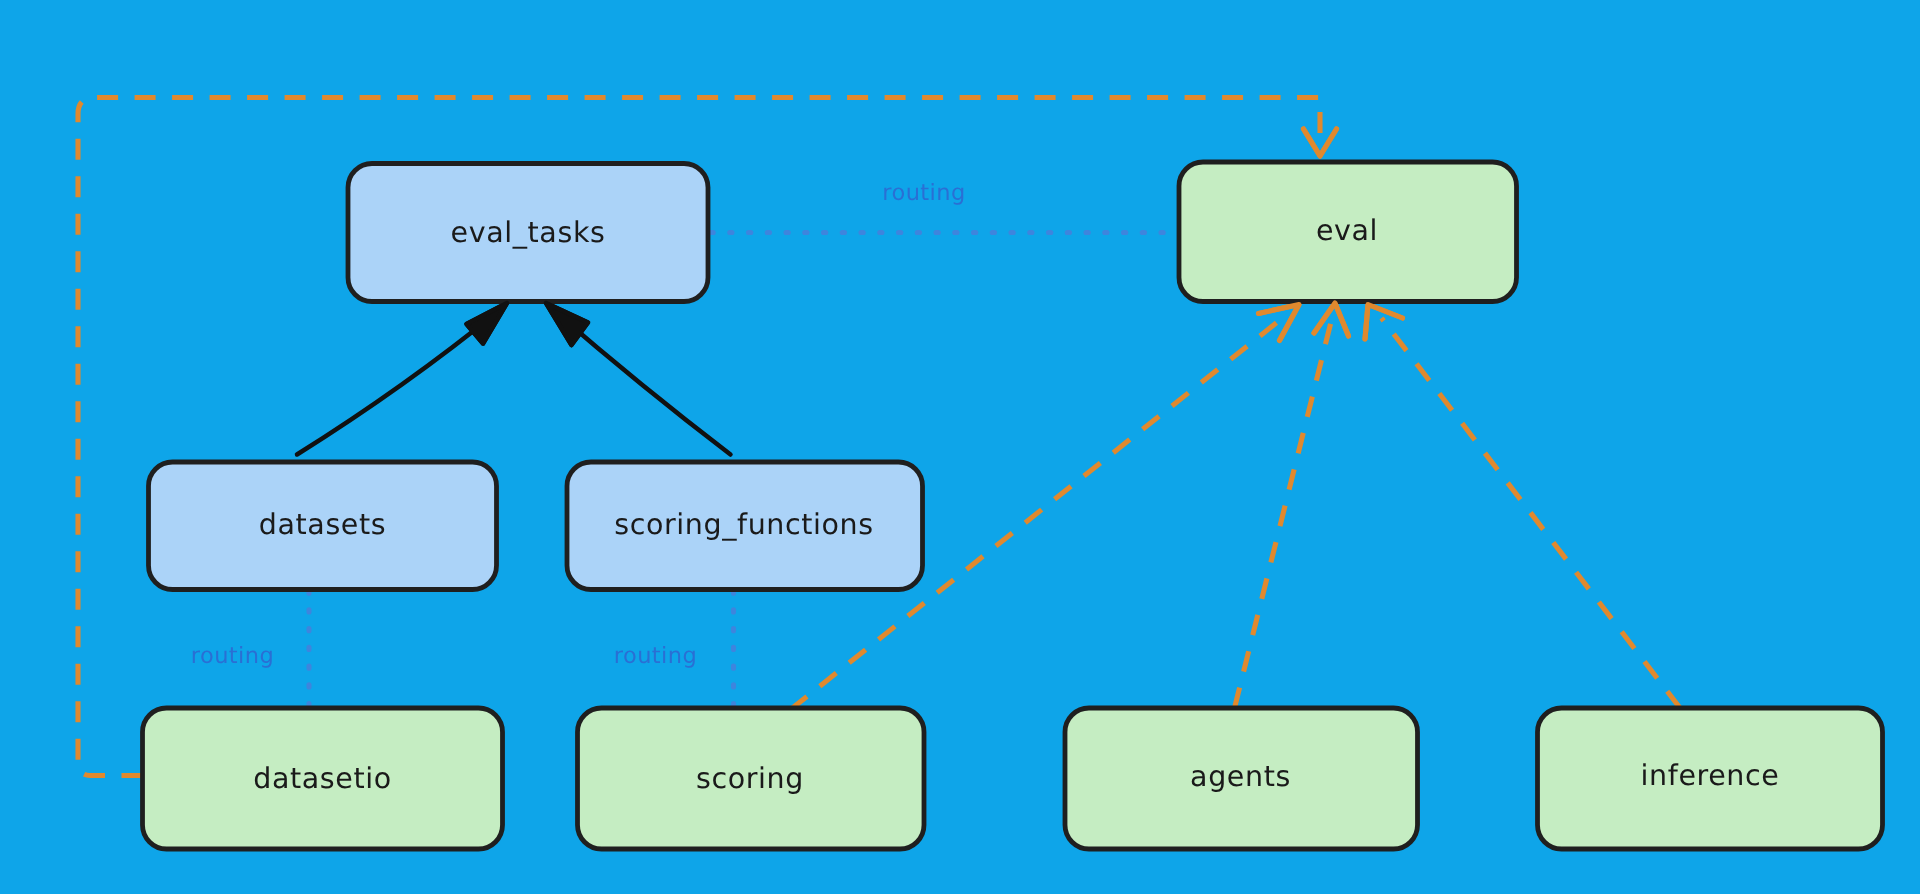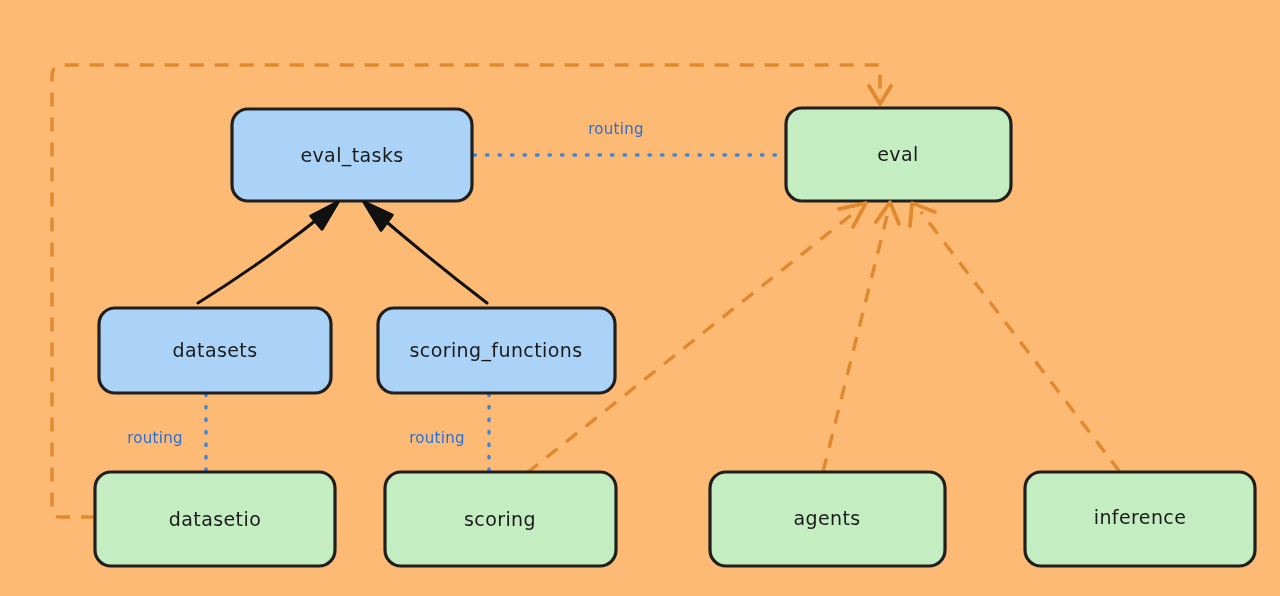--- a/index.html
+++ b/index.html
@@ -10,21 +10,21 @@
   body {
     width: 1280px;
     height: 596px;
     overflow: hidden;
     font-family: "DejaVu Sans", sans-serif;
   }
   #diagram-root {
     position: relative;
     width: 1280px;
     height: 596px;
-    background: #fdba74;
+    background: #0ea5e9;
     text-align: center;
   }
   svg#diagram-canvas {
     position: absolute;
     top: 0; left: 0;
     width: 1280px;
     height: 596px;
     display: block;
   }
   .node-label {

